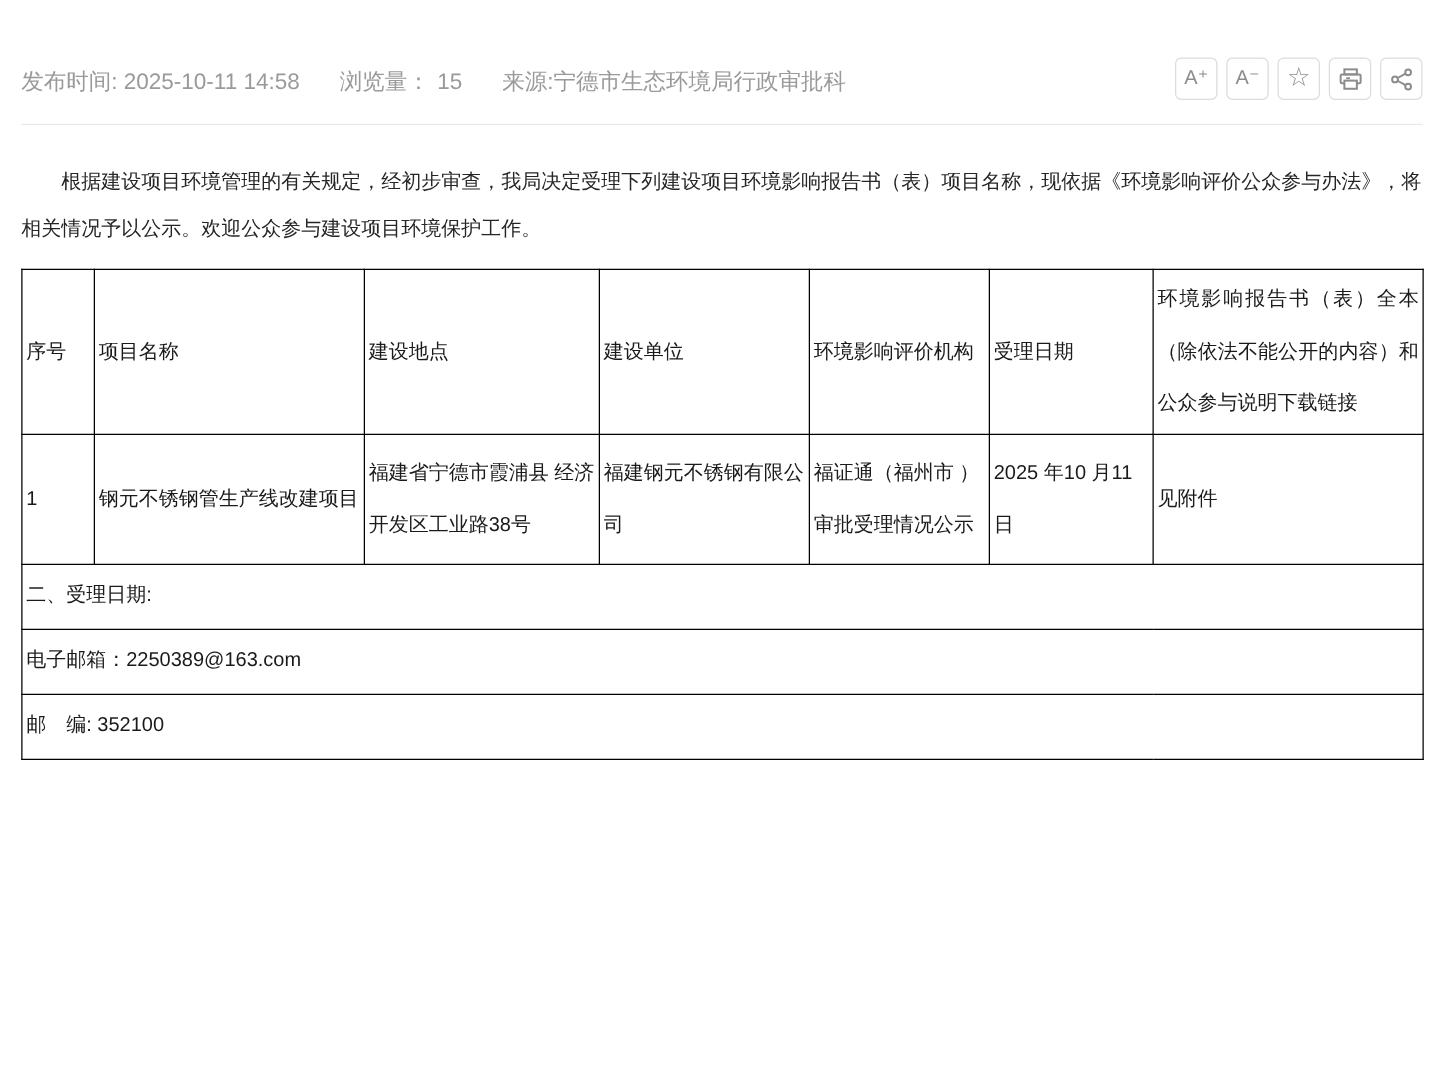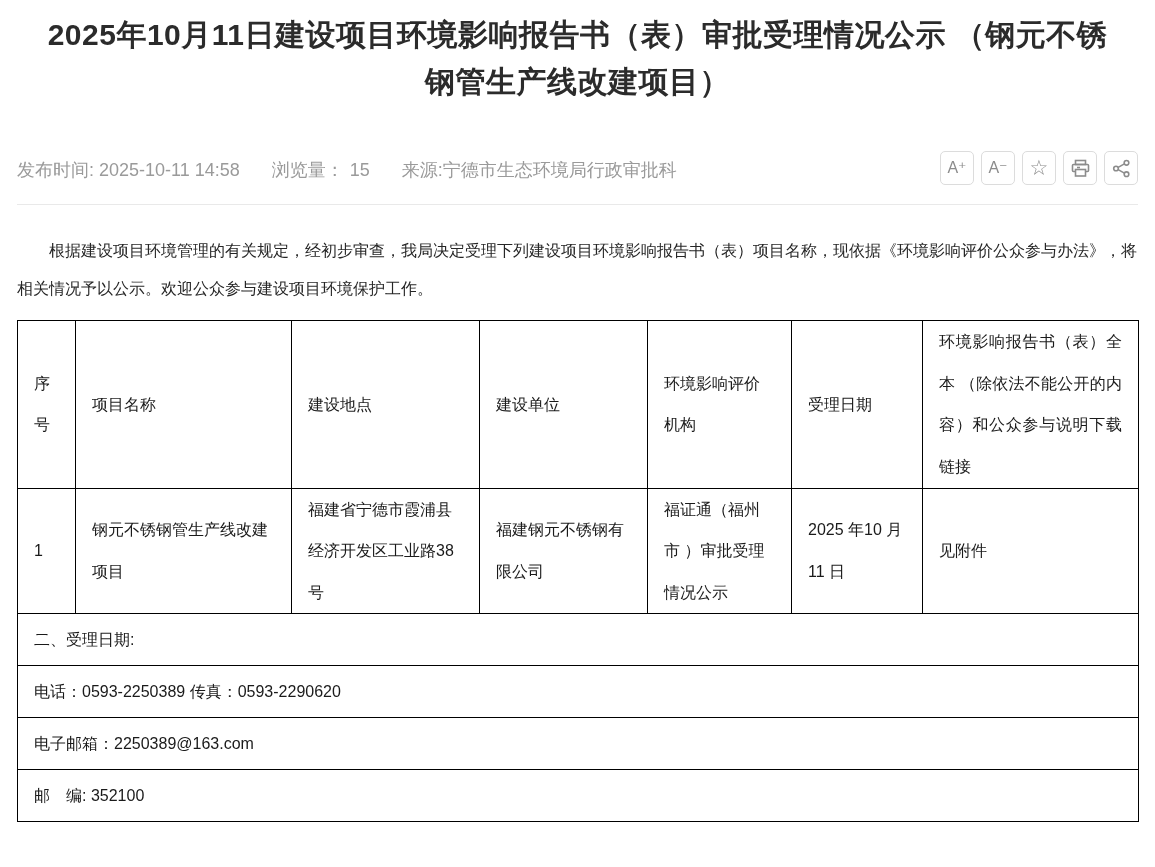--- a/index.html
+++ b/index.html
@@ -72,39 +72,38 @@
   table.notice-table {
     margin-top: 13px;
     width: 1121px;
     table-layout: fixed;
     border-collapse: collapse;
     font-size: 16px;
     color: #1a1a1a;
   }
   .notice-table th, .notice-table td {
     border: 1px solid #000;
-    padding: 0 16px;
+    padding: 0 3px;
     text-align: left;
     vertical-align: middle;
     font-weight: normal;
     line-height: 2.6;
     word-break: break-word;
   }
   tr.h-header { height: 132px; }
   tr.h-main   { height: 104px; }
   tr.h-note   { height: 52px; }
   .notice-table th.justify-cell { text-align: justify; }
   .notice-table td.note-cell { line-height: 1.4; }
 </style>
 </head>
 <body>
 
 <div class="page">
 
-  <h1 class="article-title">2025年10月11日建设项目环境影响报告书（表）审批受理情况公示 （钢元不锈钢管生产线改建项目）</h1>
 
   <div class="meta-row">
     <div class="meta-left">
       <span class="meta-item">发布时间: 2025-10-11 14:58</span><span class="meta-item"><span>浏览量：</span><span class="meta-value">15</span></span><span>来源:宁德市生态环境局行政审批科</span>
     </div>
     <div class="toolbar">
       <button class="tool-btn">
           <span>A⁺</span>
         </button>
       <button class="tool-btn">
@@ -167,23 +166,20 @@
         <td>福建省宁德市霞浦县 经济开发区工业路38号</td>
         <td>福建钢元不锈钢有限公司</td>
         <td>福证通（福州市 ）审批受理情况公示</td>
         <td>2025 年10 月11 日</td>
         <td>见附件</td>
       </tr>
       <tr class="h-note">
         <td class="note-cell" colspan="7">二、受理日期:</td>
       </tr>
       <tr class="h-note">
-        <td class="note-cell" colspan="7">电话：0593-2250389  传真：0593-2290620</td>
-      </tr>
-      <tr class="h-note">
         <td class="note-cell" colspan="7">电子邮箱：2250389@163.com</td>
       </tr>
       <tr class="h-note">
         <td class="note-cell" colspan="7">邮　编: 352100</td>
       </tr>
     </tbody>
   </table>
 
 </div>
 

